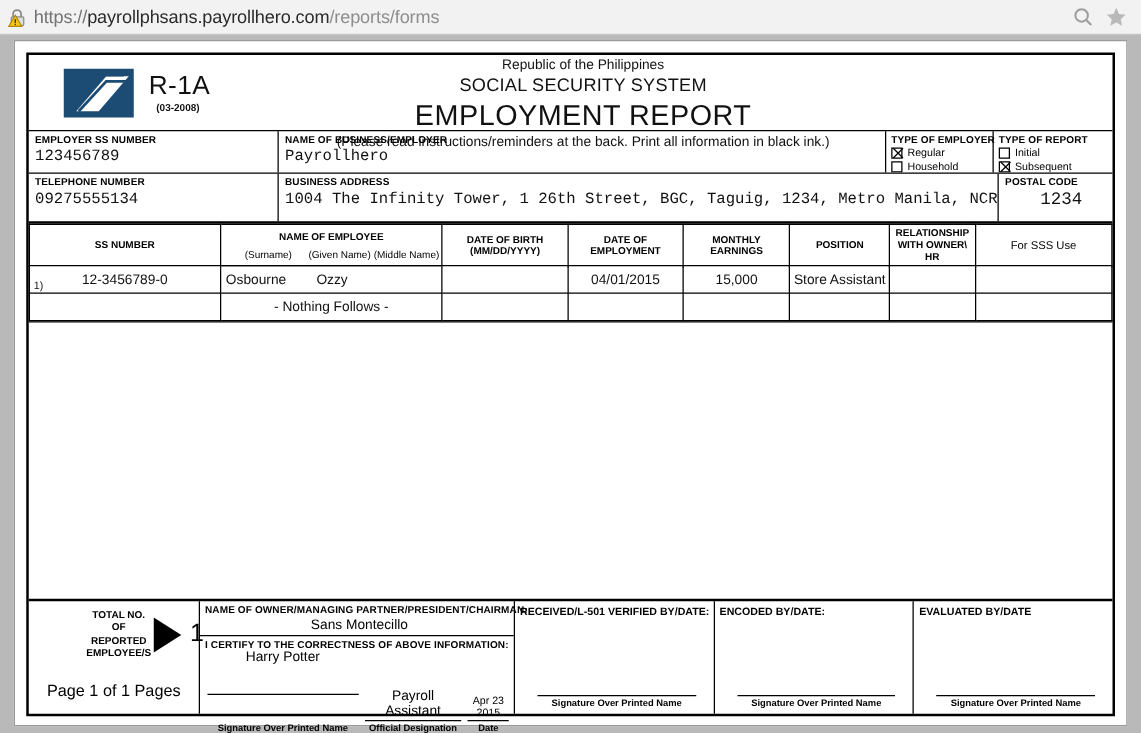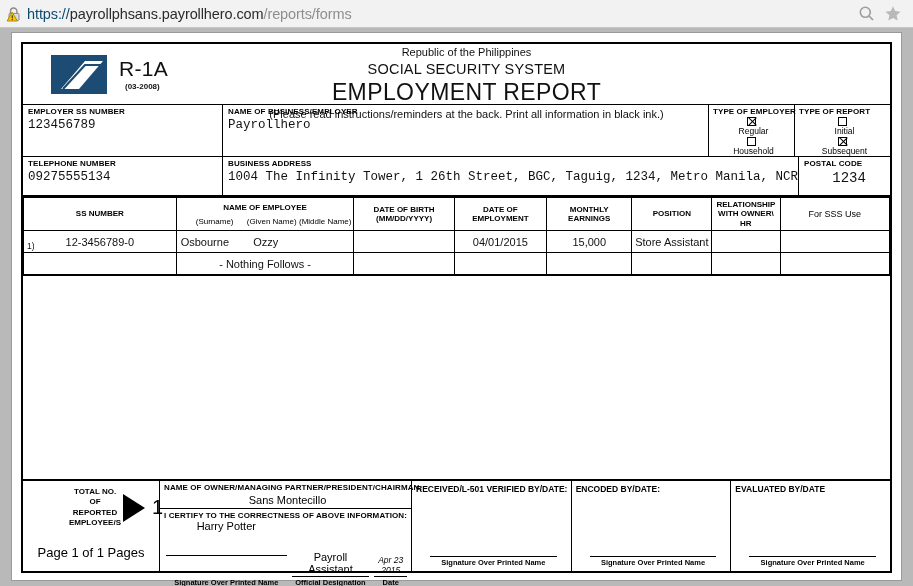--- a/index.html
+++ b/index.html
@@ -25,21 +25,21 @@
     padding-left: 6px;
     overflow: hidden;
   }
   .sec-icon { width: 16px; height: 16px; position: relative; flex: none; margin-right: 5px; }
   .url-text {
     font-size: 14.5px;
     color: #5c5c5c;
     white-space: nowrap;
     letter-spacing: -0.1px;
   }
-  .url-text .scheme { color: #0c4a6e; }
+  .url-text .scheme { color: #737373; }
   .url-text .host { color: #2b2b2b; }
   .url-text .path { color: #8e8e8e; }
   .chrome-btns { display: flex; align-items: center; gap: 9px; padding-right: 11px; }
   .chrome-btns svg { display: block; }
 
   
   #viewport {
     position: absolute; left: 0; top: 28px;
     width: 913px; height: 558px;
     background: #b9b9b9;
@@ -86,21 +86,21 @@
   .t-note { font-size: 11px; color:#111; line-height: 1.3; margin-top: 1px; }
   #hdr-right { width: 190px; flex: none; }
 
   
   .erow { display: flex; }
   .cell { position: relative; padding: 2px 0 0 5px; }
   .lbl { font-size: 8px; font-weight: bold; color: #000; letter-spacing: 0.1px; white-space: nowrap; }
   .val { font-family: "Liberation Mono", monospace; font-size: 12.5px; color: #111; margin-top: 2px; white-space: nowrap; }
 
   .chkwrap { padding: 2px 0 0 4px; }
-  .chkline { display: flex; align-items: center; margin-top: 1px; flex-direction: column; }
+  .chkline { display: flex; align-items: center; margin-top: 1px; }
   .chk {
     width: 9px; height: 9px; border: 1px solid #000;
     position: relative; flex: none; margin-right: 4px; background: #fff;
   }
   .chk.on::before, .chk.on::after {
     content: ""; position: absolute; left: -1px; top: 3px;
     width: 11px; height: 1px; background: #000;
   }
   .chk.on::before { transform: rotate(45deg); }
   .chk.on::after  { transform: rotate(-45deg); }
@@ -149,21 +149,21 @@
   #ftr-cert { width: 252px; flex: none; display: flex; flex-direction: column; }
   .cert-owner { padding: 2px 0 2px 4px; }
   .cert-owner .nm { text-align: center; font-size: 11px; margin-top: 2px; }
   .cert-body { flex: 1; padding: 2px 0 0 4px; display: flex; flex-direction: column; }
   .sigrow { flex: 1; display: flex; align-items: flex-end; padding: 0 4px 3px 2px; gap: 5px; }
   .sigcol { display: flex; flex-direction: column; justify-content: flex-end; }
   .sigcol.c1 { flex: 1.55; gap: 21px; }
   .sigcol.c2 { flex: 1.0; }
   .sigcol.c3 { flex: 0.42; }
   .sigval { text-align: center; font-size: 11px; padding-bottom: 1px; min-height: 14px; }
-  .sigval.small { font-size: 8.5px; line-height: 1.15; padding-bottom: 0; font-style: italic; }
+  .sigval.small { font-size: 8.5px; line-height: 1.15; padding-bottom: 0; }
   .sigrule { border-bottom: 1px solid #000; }
   .sigcap { text-align: center; font-size: 7.5px; font-weight: bold; padding-top: 1px; }
 
   .ftr-box { flex: 1; position: relative; padding: 3px 0 0 4px; display: flex; flex-direction: column; }
   .ftr-box .lbl2 { font-size: 8.5px; font-weight: bold; }
   .ftr-sig { margin-top: auto; padding: 0 14px 4px 14px; }
 </style>
 </head>
 <body>
 

